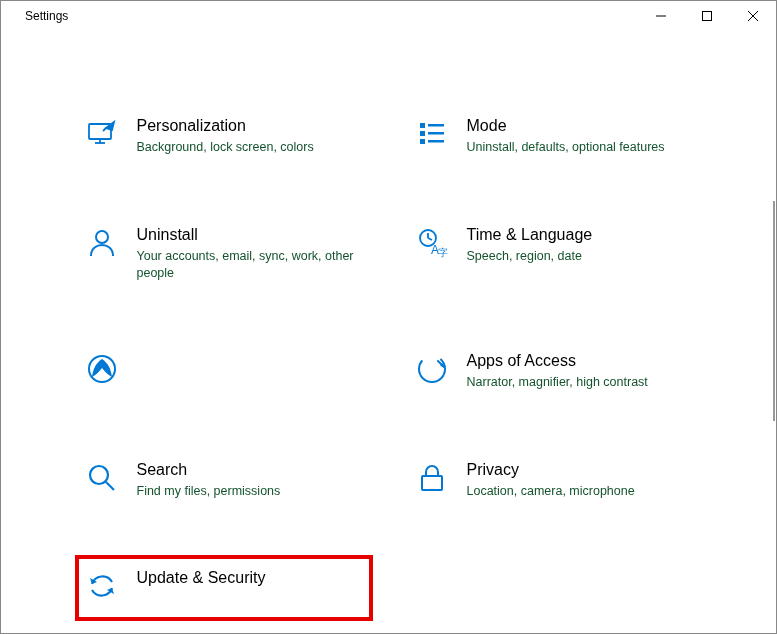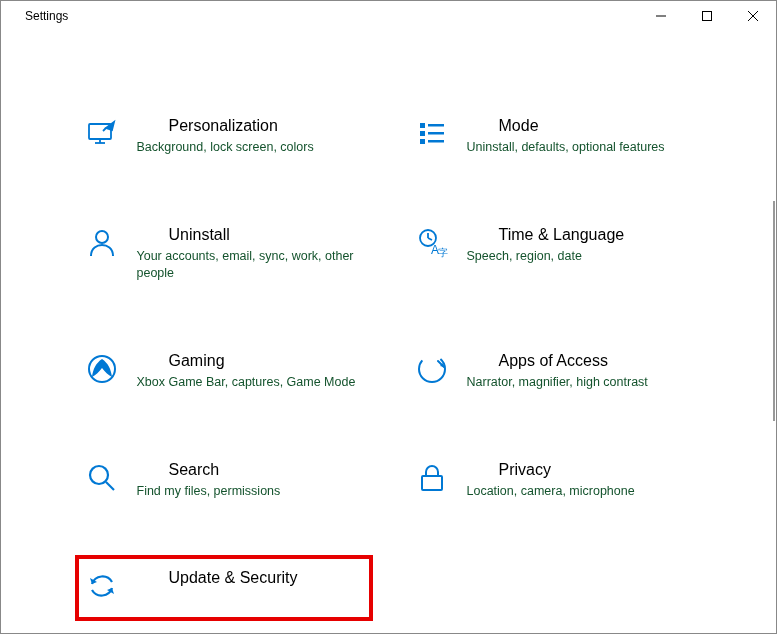--- a/index.html
+++ b/index.html
@@ -70,21 +70,20 @@
       align-items: center;
       justify-content: center;
     }
     .tile-icon svg { width: 32px; height: 32px; }
     .tile-text { flex: 1; min-width: 0; }
     .tile-title {
       font-size: 16px;
       color: #000;
       margin-bottom: 4px;
       font-weight: 400;
-      margin-left: 32px;
     }
     .tile-desc {
       font-size: 12.5px;
       color: #14532d;
       line-height: 1.35;
     }
     .scrollbar-indicator {
       position: absolute;
       right: 1px;
       top: 200px;
@@ -183,24 +182,20 @@
       </div>
     </div>
 
     <div class="tile">
       <div class="tile-icon">
         <svg viewBox="0 0 32 32" fill="none" stroke="#0078d4" stroke-width="2">
           <circle cx="16" cy="16" r="13"></circle>
           <path d="M16 6 C10 10 7 16 6 24 C10 22 13 19 16 15 C19 19 22 22 26 24 C25 16 22 10 16 6 Z" fill="#0078d4" stroke="none"></path>
         </svg>
       </div>
-      <div class="tile-text">
-        <div class="tile-title">Gaming</div>
-        <div class="tile-desc">Xbox Game Bar, captures, Game Mode</div>
-      </div>
     </div>
 
     <div class="tile">
       <div class="tile-icon">
         <svg viewBox="0 0 32 32" fill="none" stroke="#0078d4" stroke-width="2">
           <circle cx="16" cy="16" r="13" stroke-dasharray="50 20"></circle>
           <path d="M22 8 L28 14" stroke-linecap="round"></path>
           <polygon points="28,14 24,13 27,10" fill="#0078d4" stroke="none"></polygon>
         </svg>
       </div>

